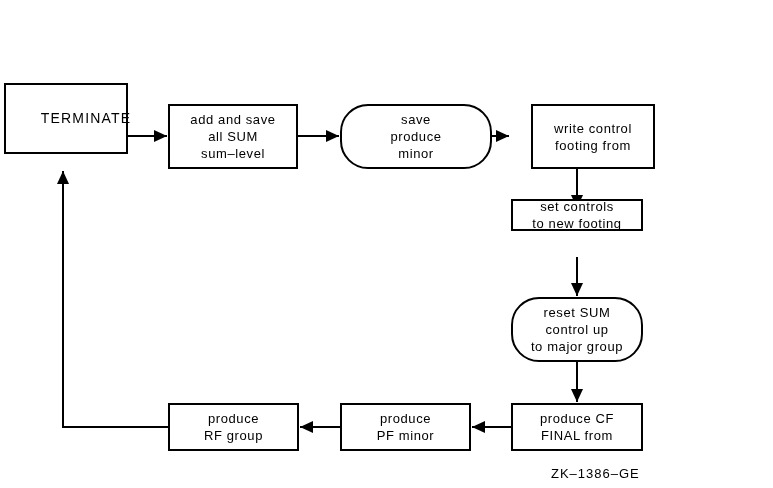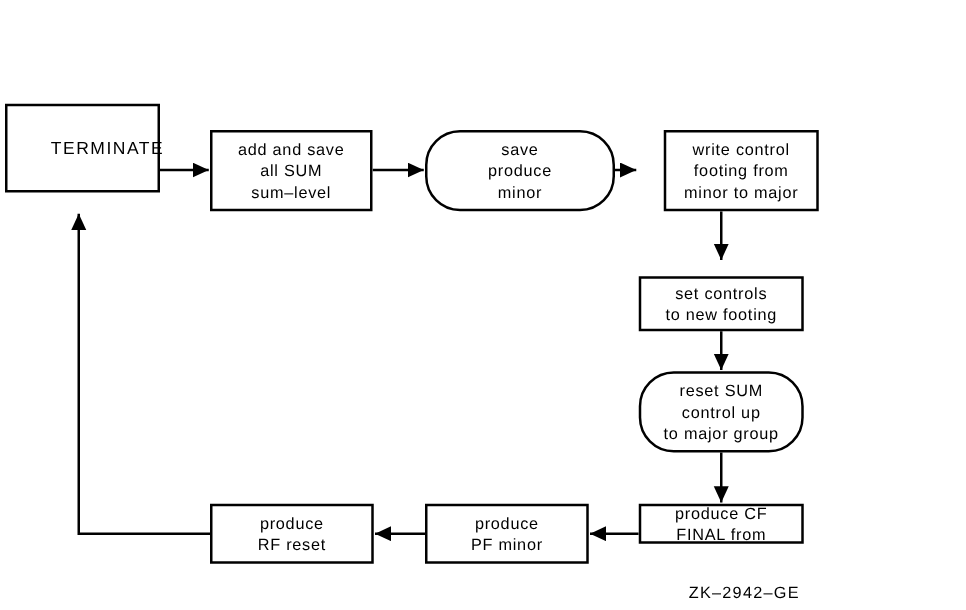--- a/index.html
+++ b/index.html
@@ -85,44 +85,43 @@
 
   <div class="box" style="left:340px; top:104px; width:152px; height:65px;border-radius:28px;">
     <span>save</span>
     <span>produce</span>
     <span>minor</span>
   </div>
 
   <div class="box" style="left:531px; top:104px; width:124px; height:65px;">
     <span>write control</span>
     <span>footing from</span>
-    <span>minor to major</span>
   </div>
 
-  <div class="box" style="left:511px; top:221px; width:132px; height:44px;">
+  <div class="box" style="left:511px; top:199px; width:132px; height:32px;">
     <span>set controls</span>
     <span>to new footing</span>
   </div>
 
   <div class="box" style="left:511px; top:297px; width:132px; height:65px;border-radius:28px;">
     <span>reset SUM</span>
     <span>control up</span>
     <span>to major group</span>
   </div>
 
-  <div class="box" style="left:511px; top:403px; width:132px; height:32px;text-align:center;">
+  <div class="box" style="left:511px; top:403px; width:132px; height:48px;text-align:center;">
     <span>produce CF</span>
     <span>FINAL from</span>
   </div>
 
   <div class="box" style="left:340px; top:403px; width:131px; height:48px;">
     <span>produce</span>
     <span>PF minor</span>
   </div>
 
   <div class="box" style="left:168px; top:403px; width:131px; height:48px;">
     <span>produce</span>
-    <span>RF reset</span>
+    <span>RF group</span>
   </div>
 
-  <div id="caption">ZK–2942–GE</div>
+  <div id="caption">ZK–1386–GE</div>
 
 </div>
 
 </body></html>

